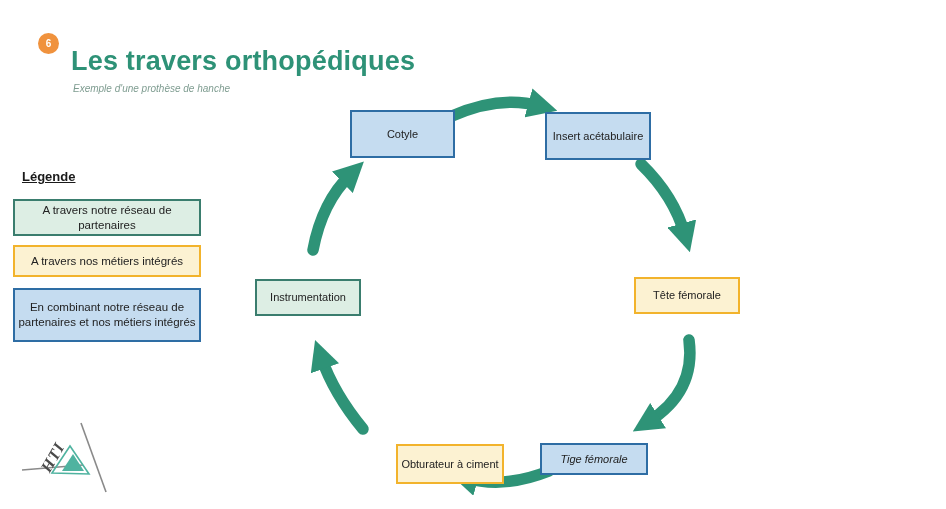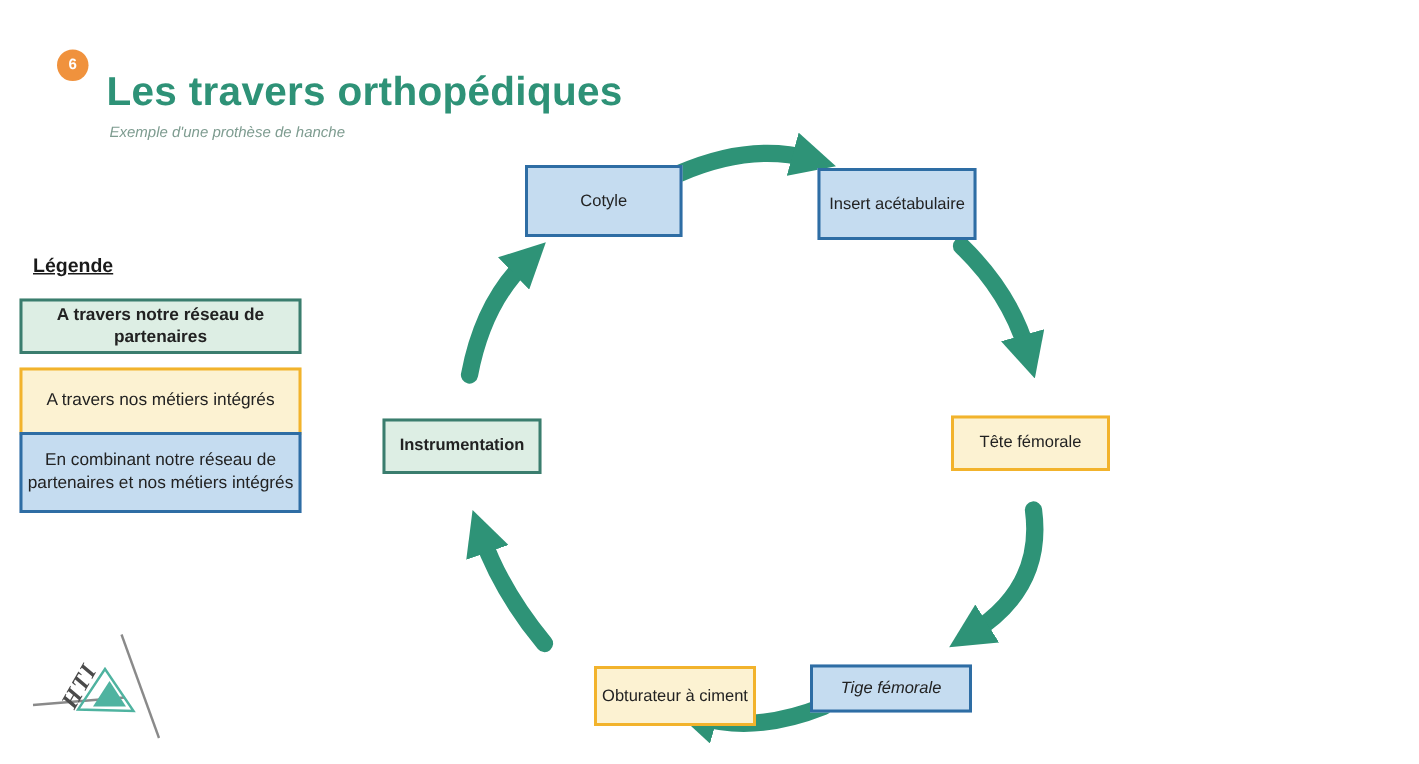--- a/index.html
+++ b/index.html
@@ -22,26 +22,26 @@
   }
   .legend-heading{
     position:absolute;left:22px;top:169px;font-size:13px;font-weight:bold;
     color:#1a1a1a;text-decoration:underline;
   }
   .box{
     position:absolute;display:flex;align-items:center;justify-content:center;
     text-align:center;color:#222;box-sizing:border-box;
     border:2px solid transparent;line-height:1.3;padding:1px 3px;
   }
-  .type-partners{background:var(--partners-fill);border-color:var(--partners-border);font-weight:bold;}
+  .type-partners{background:var(--partners-fill);border-color:var(--partners-border);}
   .type-integrated{background:var(--integrated-fill);border-color:var(--integrated-border);}
   .type-combined{background:var(--combined-fill);border-color:var(--combined-border);}
   .legend-item{width:188px;font-size:11.5px;}
   #legend-0{left:13px;top:199px;height:37px;}
-  #legend-1{left:13px;top:245px;height:45px;}
+  #legend-1{left:13px;top:245px;height:32px;}
   #legend-2{left:13px;top:288px;height:54px;}
   .node{font-size:11px;}
   #node-0{left:350px;top:110px;width:105px;height:48px;}
   #node-1{left:545px;top:112px;width:106px;height:48px;}
   #node-2{left:634px;top:277px;width:106px;height:37px;}
   #node-3{left:540px;top:443px;width:108px;height:32px;font-style:italic;}
   #node-4{left:348px;top:444px;width:108px;height:40px;margin-left:48px;}
   #node-5{left:255px;top:279px;width:106px;height:37px;}
   .arrow-layer{position:absolute;left:0;top:0;width:946px;height:509px;pointer-events:none;}
   .arrow{stroke:var(--arrow-color);stroke-width:11.5;fill:none;stroke-linecap:round;}

